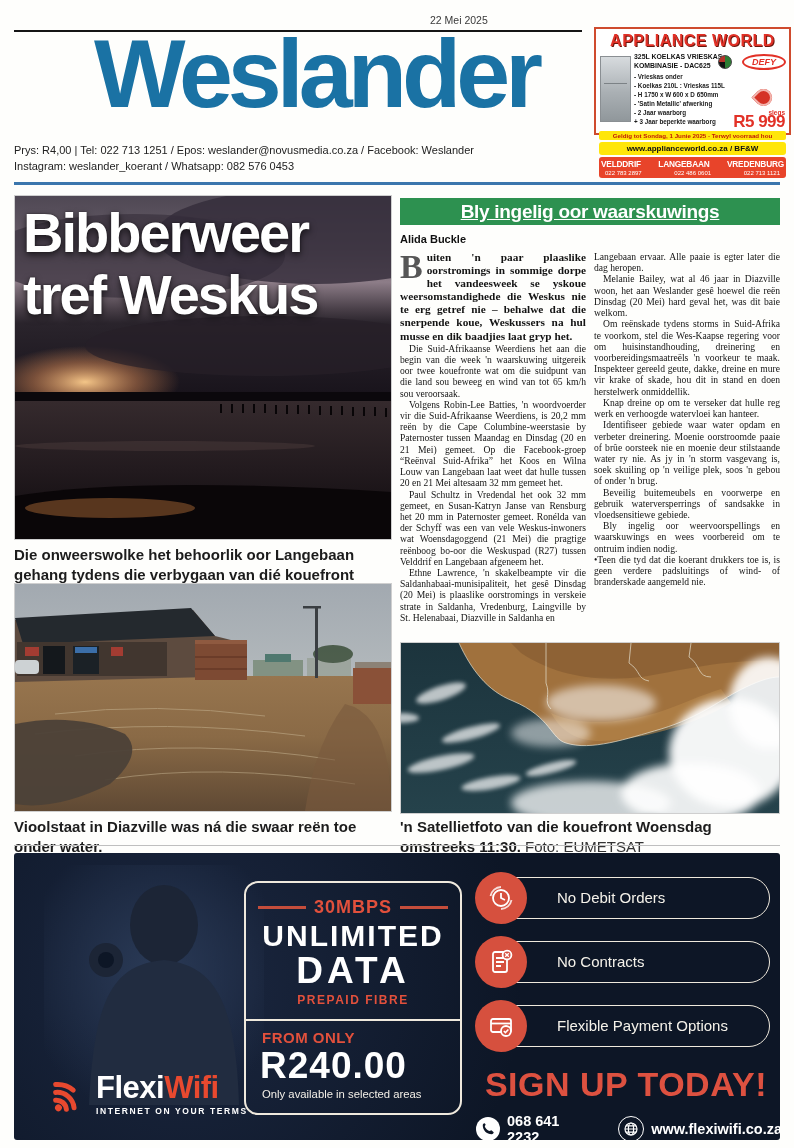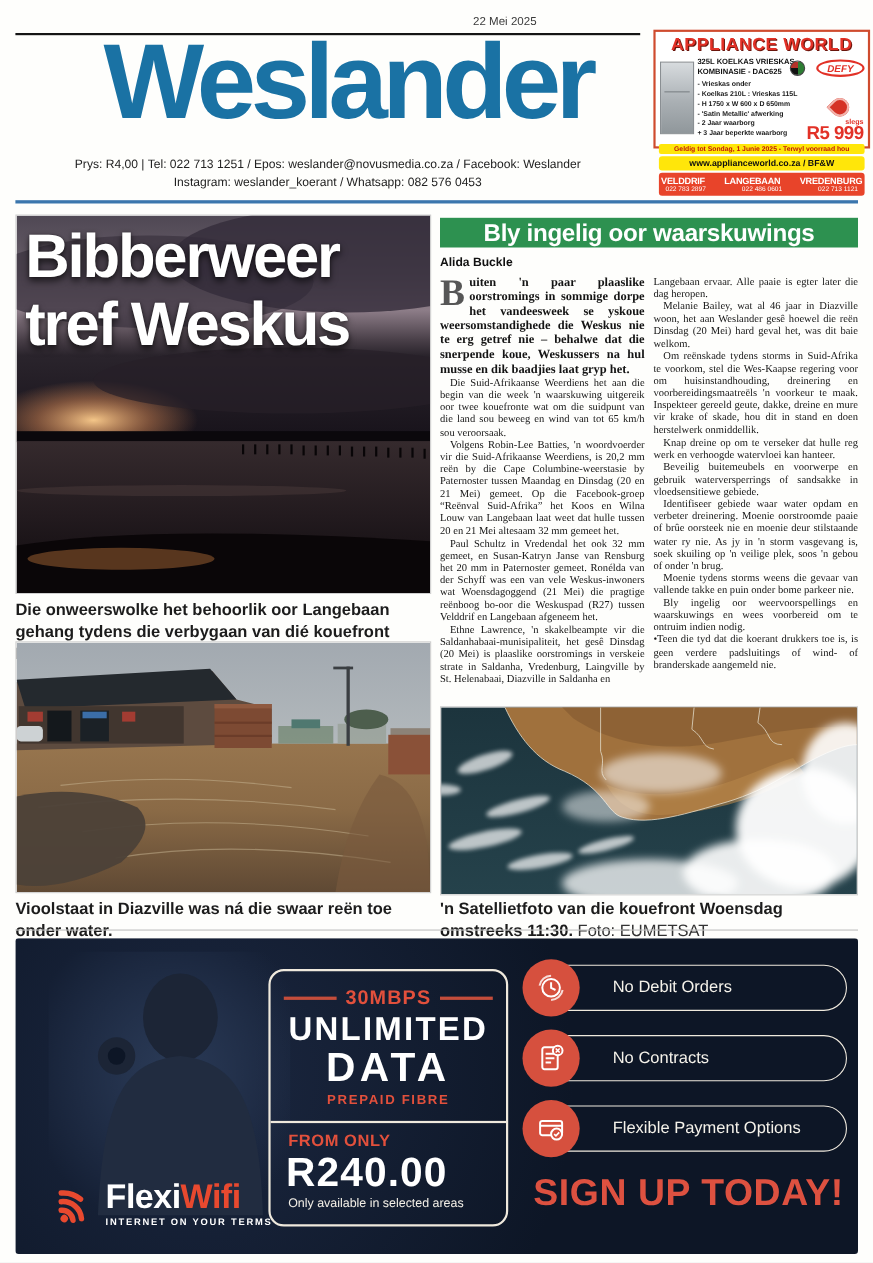--- a/index.html
+++ b/index.html
@@ -6,21 +6,21 @@
   .page{position:relative;width:794px;height:1148px;background:#fefefc;margin:0 auto;
         font-family:"Liberation Sans",sans-serif;overflow:hidden;color:#111;}
   .abs{position:absolute;}
 
   
   .tagline{left:50px;top:11px;font-size:15px;font-weight:bold;letter-spacing:-.2px;}
   .hdr-date{left:430px;top:14px;font-size:10.5px;color:#3a3a3a;}
   .tagline-rule{left:14px;top:30px;width:568px;height:2px;background:#151515;}
   .masthead{left:40px;top:22px;width:552px;text-align:center;font-size:97px;font-weight:bold;
             letter-spacing:-5px;color:#1a72a4;line-height:1.08;}
-  .contacts{left:14px;top:143px;width:568px;text-align:center;font-size:11px;color:#222;line-height:1.45;}
+  .contacts{left:14px;top:143px;width:568px;font-size:11px;color:#222;line-height:1.45;}
   .blue-rule{left:14px;top:182px;width:766px;height:3px;background:#3b76ad;}
 
   
   .aw{left:594px;top:27px;width:197px;height:108px;border:2px solid #cf4b2e;background:#fff;
       box-sizing:border-box;padding:2px 3px;font-family:"Liberation Sans",sans-serif;}
   .aw-brand{text-align:center;font-size:16px;font-weight:bold;font-stretch:condensed;color:#e23127;
             letter-spacing:.5px;text-shadow:1px 1px 0 #6b150c;line-height:1.25;}
   .aw-body{position:relative;height:76px;margin-top:2px;}
   .aw-fridge{position:absolute;left:1px;top:3px;width:29px;height:64px;border:1px solid #8a8f93;
              background:linear-gradient(180deg,#d7dbde,#aab0b4 55%,#90979b);}
@@ -52,21 +52,21 @@
             line-height:1.1;letter-spacing:-2px;text-shadow:0 3px 7px rgba(0,0,0,.65),0 0 2px rgba(0,0,0,.5);}
   .caption{font-size:15px;line-height:1.32;color:#1c1c1c;}
   .caption b{font-weight:bold;}
   .caption .credit{font-weight:normal;color:#333;}
   .cap1{left:14px;top:545px;width:378px;}
   .photo2{left:14px;top:583px;width:378px;height:229px;}
   .cap2{left:14px;top:817px;width:378px;}
 
   
   .kicker{left:400px;top:198px;width:380px;height:27px;background:#2d9150;color:#fff;
-          text-align:center;font-size:22px;font-weight:bold;line-height:27px;letter-spacing:-.3px;}
+          text-align:center;font-size:19px;font-weight:bold;line-height:27px;letter-spacing:-.3px;text-decoration:underline;}
   .byline{left:400px;top:233px;font-size:11px;font-weight:bold;}
   .cols{left:400px;top:251px;width:380px;height:389px;overflow:hidden;}
   .col{position:absolute;top:0;width:186px;height:389px;font-family:"Liberation Serif",serif;
        font-size:9.6px;line-height:1.17;text-align:justify;color:#141414;}
   .colA{left:0;}
   .colB{left:194px;}
   .col p{margin:0;text-indent:9px;}
   .col p.noind{text-indent:0;}
   .intro{font-weight:bold;font-size:11.3px;line-height:1.16;margin:0 0 5px;text-indent:0 !important;}
   .dropcap{float:left;font-size:34px;line-height:.82;font-weight:bold;color:#565656;padding:2px 4px 0 0;}
@@ -278,23 +278,22 @@
       <p>Die Suid-Afrikaanse Weerdiens het aan die begin van die week 'n waarskuwing uitgereik oor twee kouefronte wat om die suidpunt van die land sou beweeg en wind van tot 65 km/h sou veroorsaak.</p>
       <p>Volgens Robin-Lee Batties, 'n woordvoerder vir die Suid-Afrikaanse Weerdiens, is 20,2 mm reën by die Cape Columbine-weerstasie by Paternoster tussen Maandag en Dinsdag (20 en 21 Mei) gemeet. Op die Facebook-groep “Reënval Suid-Afrika” het Koos en Wilna Louw van Langebaan laat weet dat hulle tussen 20 en 21 Mei altesaam 32 mm gemeet het.</p>
       <p>Paul Schultz in Vredendal het ook 32 mm gemeet, en Susan-Katryn Janse van Rensburg het 20 mm in Paternoster gemeet. Ronélda van der Schyff was een van vele Weskus-inwoners wat Woensdagoggend (21 Mei) die pragtige reënboog bo-oor die Weskuspad (R27) tussen Velddrif en Langebaan afgeneem het.</p>
       <p>Ethne Lawrence, 'n skakelbeampte vir die Saldanhabaai-munisipaliteit, het gesê Dinsdag (20 Mei) is plaaslike oorstromings in verskeie strate in Saldanha, Vredenburg, Laingville by St. Helenabaai, Diazville in Saldanha en</p>
     </div>
     <div class="col colB">
       <p class="noind">Langebaan ervaar. Alle paaie is egter later die dag heropen.</p>
       <p>Melanie Bailey, wat al 46 jaar in Diazville woon, het aan Weslander gesê hoewel die reën Dinsdag (20 Mei) hard geval het, was dit baie welkom.</p>
       <p>Om reënskade tydens storms in Suid-Afrika te voorkom, stel die Wes-Kaapse regering voor om huisinstandhouding, dreinering en voorbereidingsmaatreëls 'n voorkeur te maak. Inspekteer gereeld geute, dakke, dreine en mure vir krake of skade, hou dit in stand en doen herstelwerk onmiddellik.</p>
       <p>Knap dreine op om te verseker dat hulle reg werk en verhoogde watervloei kan hanteer.</p>
+      <p>Identifiseer gebiede waar water opdam en verbeter dreinering. Moenie oorstroomde paaie of brûe oorsteek nie en moenie deur stilstaande water ry nie. As jy in 'n storm vasgevang is, soek skuiling op 'n veilige plek, soos 'n gebou of onder 'n brug.</p>
       <p>Beveilig buitemeubels en voorwerpe en gebruik waterversperrings of sandsakke in vloedsensitiewe gebiede.</p>
-      <p>Identifiseer gebiede waar water opdam en verbeter dreinering. Moenie oorstroomde paaie of brûe oorsteek nie en moenie deur stilstaande water ry nie. As jy in 'n storm vasgevang is, soek skuiling op 'n veilige plek, soos 'n gebou of onder 'n brug.</p>
-      <p>Moenie tydens storms weens die gevaar van vallende takke en puin onder bome parkeer nie.</p>
       <p>Bly ingelig oor weervoorspellings en waarskuwings en wees voorbereid om te ontruim indien nodig.</p>
       <p class="noind">•Teen die tyd dat die koerant drukkers toe is, is geen verdere padsluitings of wind- of branderskade aangemeld nie.</p>
     </div>
   </div>
 
   <div class="abs photo photo3">
     <svg width="378" height="170" viewBox="0 0 378 170">
       <defs>
         <linearGradient id="ocean" x1="0" y1="0" x2="0" y2="1">
           <stop offset="0" stop-color="#1c343d"></stop>
@@ -400,20 +399,40 @@
             <path d="M3 10.5 H23"></path>
           <circle cx="18" cy="18" r="5" fill="#d6503e"></circle>
             <path d="M15.8 18 L17.4 19.6 L20.4 16.4" stroke-width="1.5"></path>
         </svg>
       </span>
       <span>Flexible Payment Options</span>
     </div>
 
     <div class="fw-cta">SIGN UP TODAY!</div>
 
+    <div class="fw-contact">
+      <span class="fw-citem">
+        <span class="fw-cicon">
+          <svg width="14" height="14" viewBox="0 0 16 16" fill="#0d1626">
+            <path d="M4.2 1.5 C3 1.5 2 2.5 2 3.7 c0 5.8 4.5 10.3 10.3 10.3 1.2 0 2.2-1 2.2-2.2 l-2.6-2.4 -2.4 1 c-2.3-1-4.2-2.9-5.2-5.2 l1-2.3 z"></path>
+          </svg>
+        </span>
+        <span>068 641 2232</span>
+      </span>
+      <span class="fw-citem">
+        <span class="fw-cicon" style="background:transparent;border:1.6px solid #fff;">
+          <svg width="16" height="16" viewBox="0 0 16 16" fill="none" stroke="#fff" stroke-width="1.2">
+            <circle cx="8" cy="8" r="6"></circle>
+              <ellipse cx="8" cy="8" rx="2.6" ry="6"></ellipse>
+              <path d="M2 8 H14 M3 4.8 H13 M3 11.2 H13"></path>
+          </svg>
+        </span>
+        <span>www.flexiwifi.co.za</span>
+      </span>
+    </div>
 
     <div class="fw-logo">
       <svg width="52" height="52" viewBox="0 0 52 52">
         <g transform="rotate(40 26 26)" stroke="#e8492f" fill="none" stroke-linecap="round">
           <path d="M14 34 A17 17 0 0 1 38 34" stroke-width="5"></path>
           <path d="M19 40 A10 10 0 0 1 33 40" stroke-width="5"></path>
           <circle cx="26" cy="44" r="3.4" fill="#e8492f" stroke="none"></circle>
           <path d="M9 28 A24 24 0 0 1 26 21" stroke-width="5"></path>
         </g>
       </svg>

